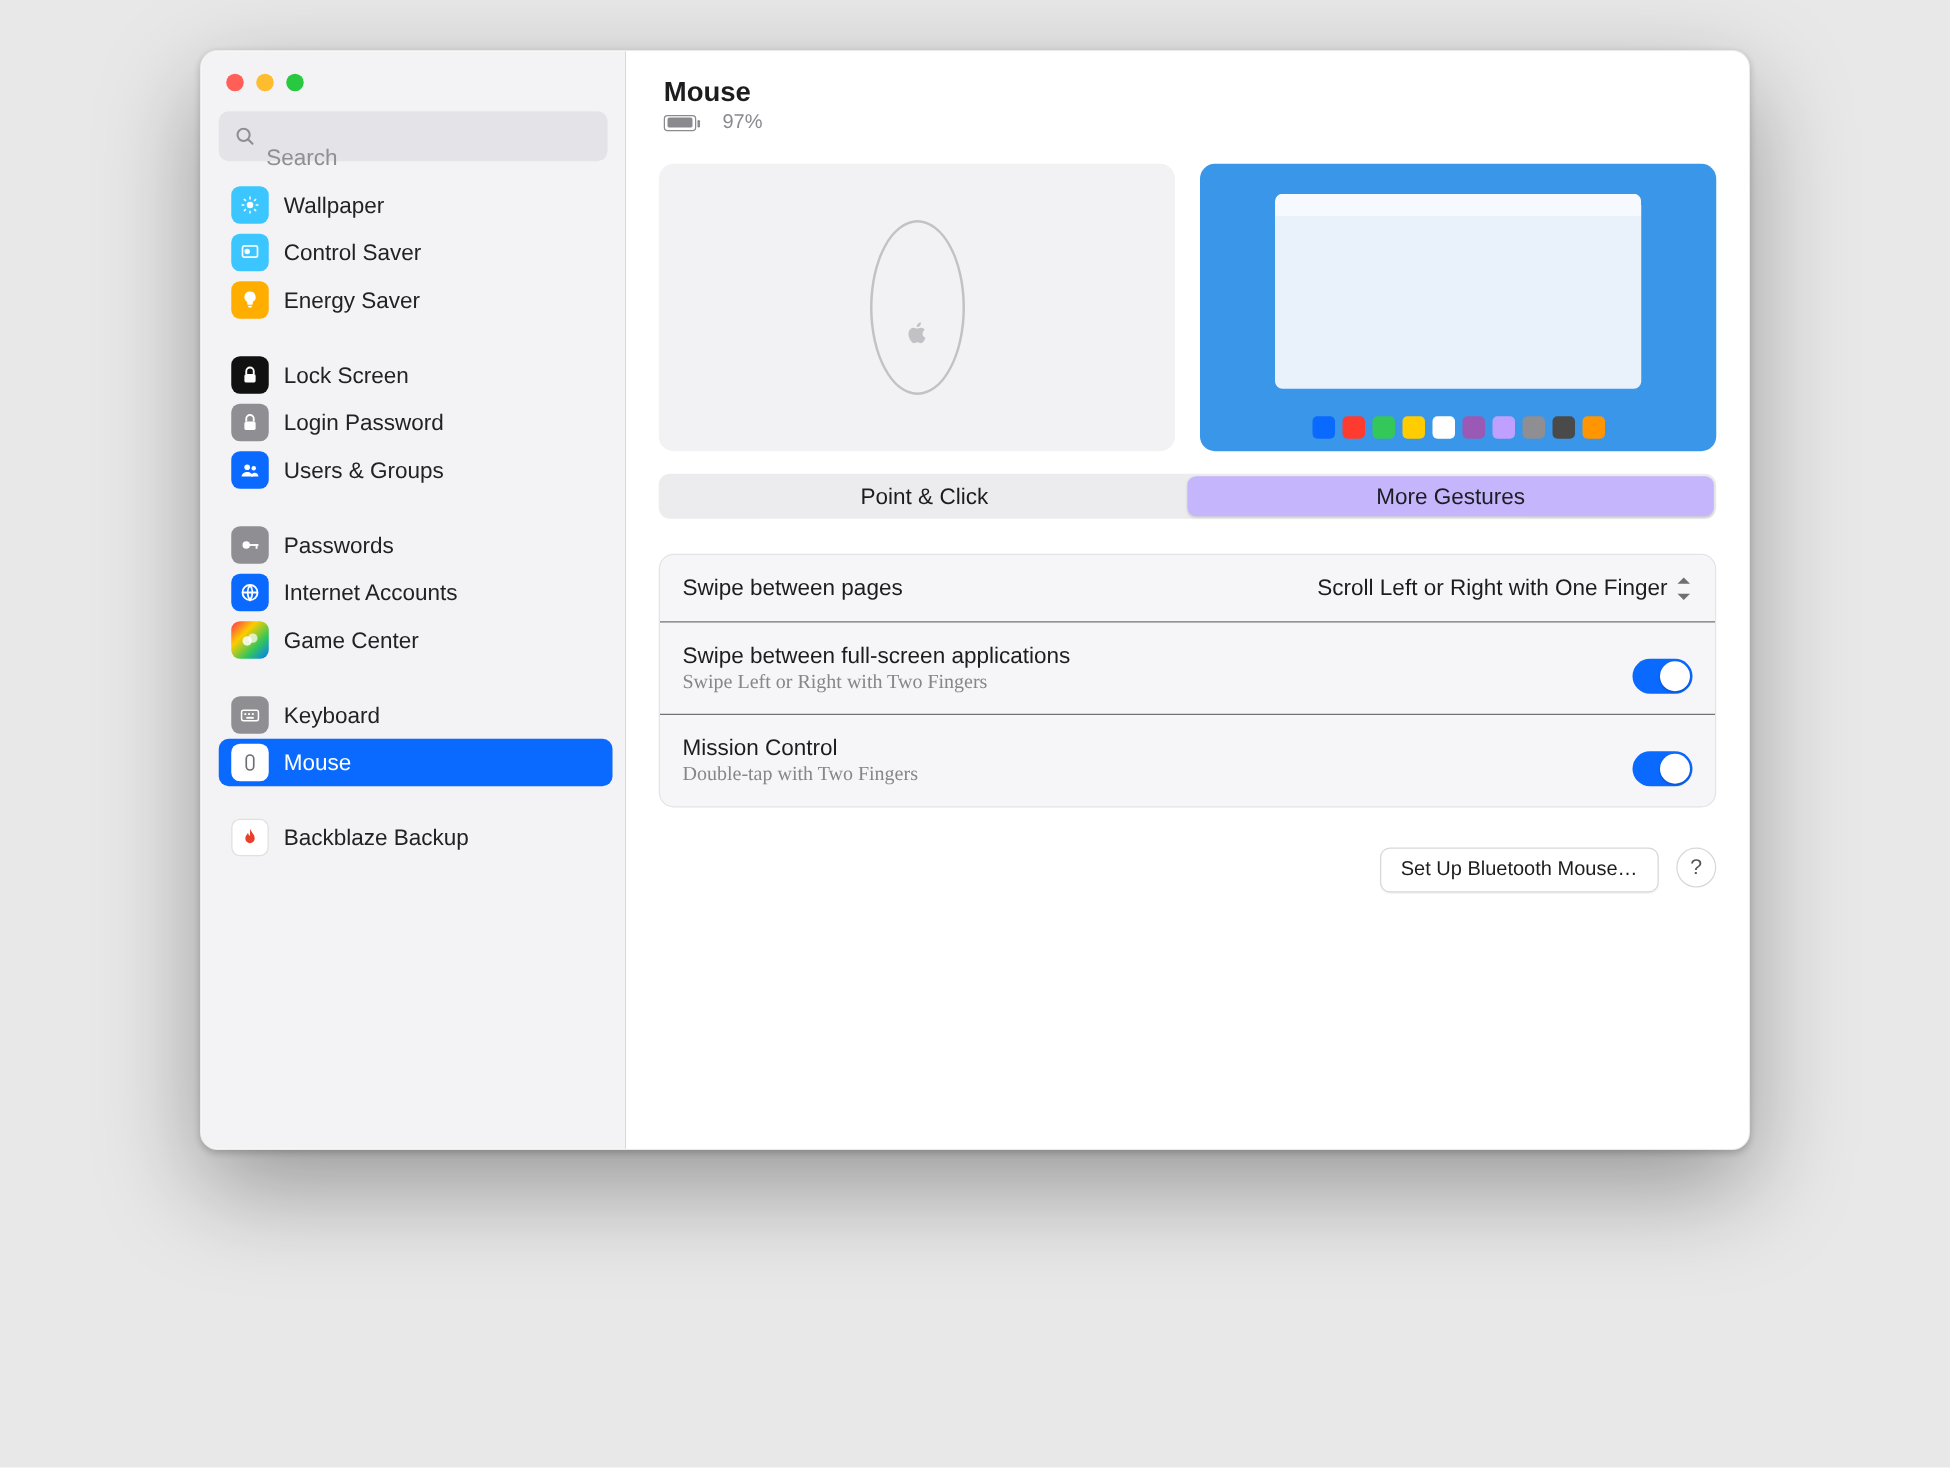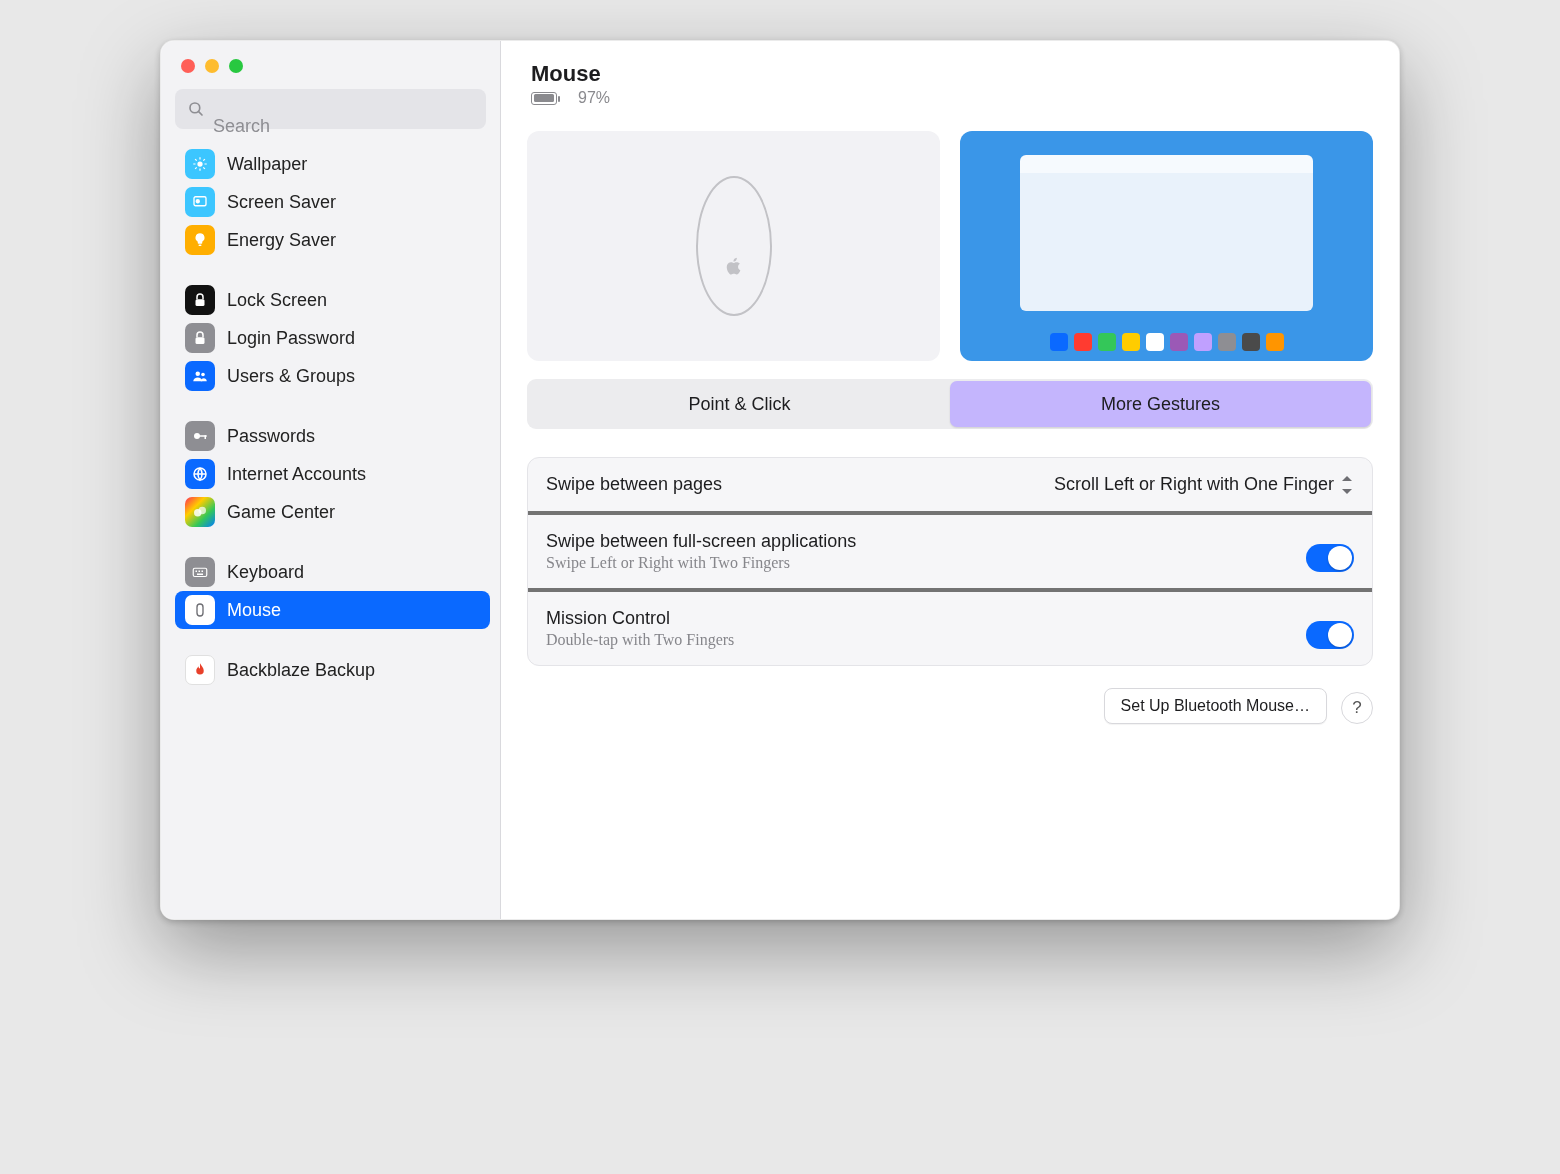--- a/index.html
+++ b/index.html
@@ -197,21 +197,21 @@
     display: flex; align-items: center; justify-content: center;
   }
   .mouse-shape svg { width: 22px; height: 22px; fill: #c2c2c6; margin-top: 40px;}
 
   
   .seg {
     display: flex;
     background: #ececee;
     border-radius: 9px;
     padding: 2px;
-    height: 50px;
+    height: 36px;
     margin-bottom: 28px;
   }
   .seg button {
     flex: 1;
     border: none;
     background: transparent;
     font-size: 18px;
     color: #1d1d1f;
     border-radius: 7px;
     cursor: pointer;
@@ -227,21 +227,21 @@
     border: 1px solid #e4e4e8;
     border-radius: 12px;
     overflow: hidden;
   }
   .row {
     padding: 16px 18px;
     display: flex;
     align-items: flex-end;
     gap: 16px;
   }
-  .row + .row { border-top: 4px solid #737373; }
+  .row + .row { border-top: 1px solid #737373; }
   .row .labels { flex: 1; }
   .row .title { font-size: 18px; color: #1d1d1f; }
   .row .sub   { font-size: 16px; color: #86868b; margin-top: 2px; font-family: Liberation Serif, serif; }
   .row .value-select {
     font-size: 18px;
     color: #1d1d1f;
     display: flex; align-items: center; gap: 6px;
     cursor: pointer;
   }
   .chevrons {
@@ -261,23 +261,23 @@
     position: relative;
     cursor: pointer;
   }
   .switch::after {
     content:""; position:absolute; top:2px; right:2px;
     width:24px; height:24px; background:#fff; border-radius:50%;
     box-shadow: 0 1px 2px rgba(0,0,0,.25);
   }
 
   .footer {
-    margin-top: 22px;
-    display: flex;
-    align-items: flex-end;
+    margin-top: 32px;
+    display: flex;
+    align-items: flex-start;
     justify-content: flex-end;
     gap: 14px;
   }
   .btn {
     background: #fff;
     border: 1px solid #d8d8dc;
     border-radius: 8px;
     height: 36px;
     padding: 0 16px;
     font-size: 16px;
@@ -335,21 +335,21 @@
           </span>
           <span>Wallpaper</span>
         </div>
         <div class="side-item">
           <span class="side-icon ic-screensaver">
             <svg viewBox="0 0 24 24" fill="none" stroke="#fff" stroke-width="1.8">
                 <rect x="4" y="5" width="16" height="12" rx="2"></rect>
                 <circle cx="9" cy="11" r="2" fill="#fff"></circle>
               </svg>
           </span>
-          <span>Screen Saver</span>
+          <span>Control Saver</span>
         </div>
         <div class="side-item">
           <span class="side-icon ic-energy">
             <svg viewBox="0 0 24 24" fill="#fff">
                 <path d="M9 2a6 6 0 0 0-3 11.2V15a1 1 0 0 0 1 1h4a1 1 0 0 0 1-1v-1.8A6 6 0 0 0 9 2z" transform="translate(3 1)"></path>
                 <rect x="10" y="18" width="4" height="2" rx="1"></rect>
               </svg>
           </span>
           <span>Energy Saver</span>
         </div>

